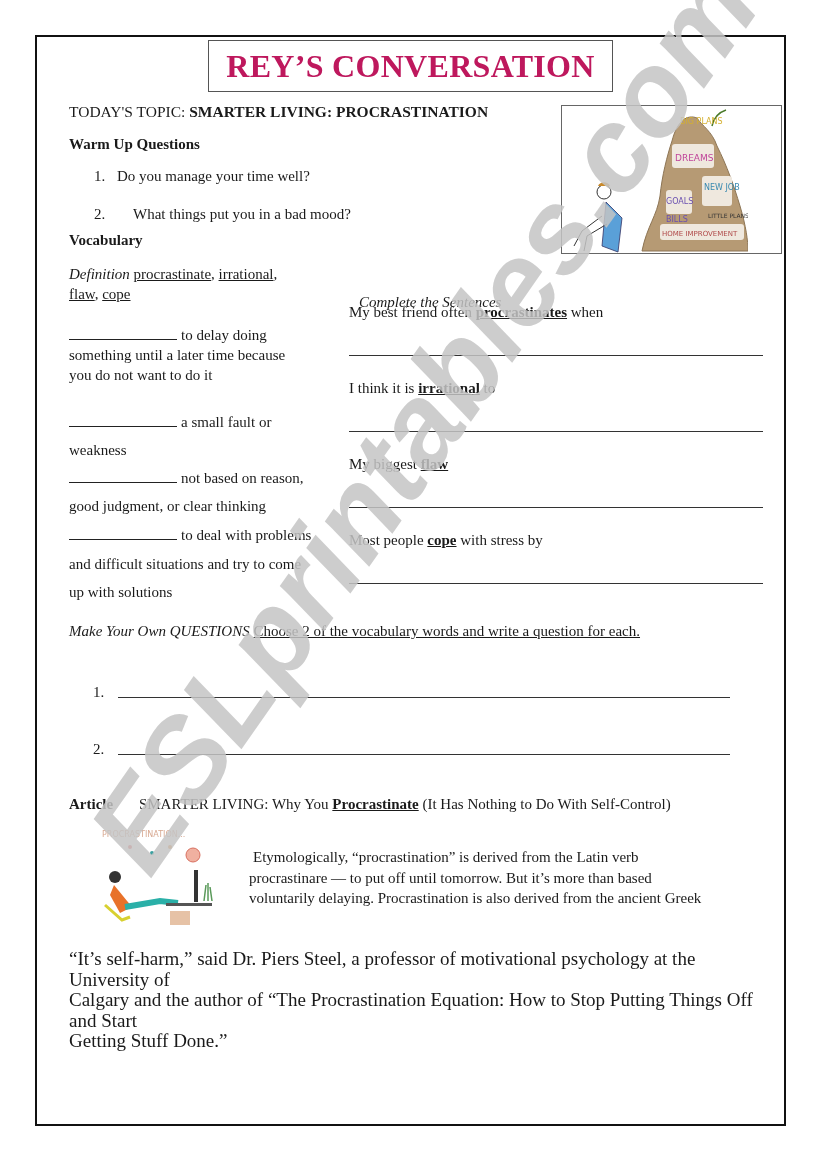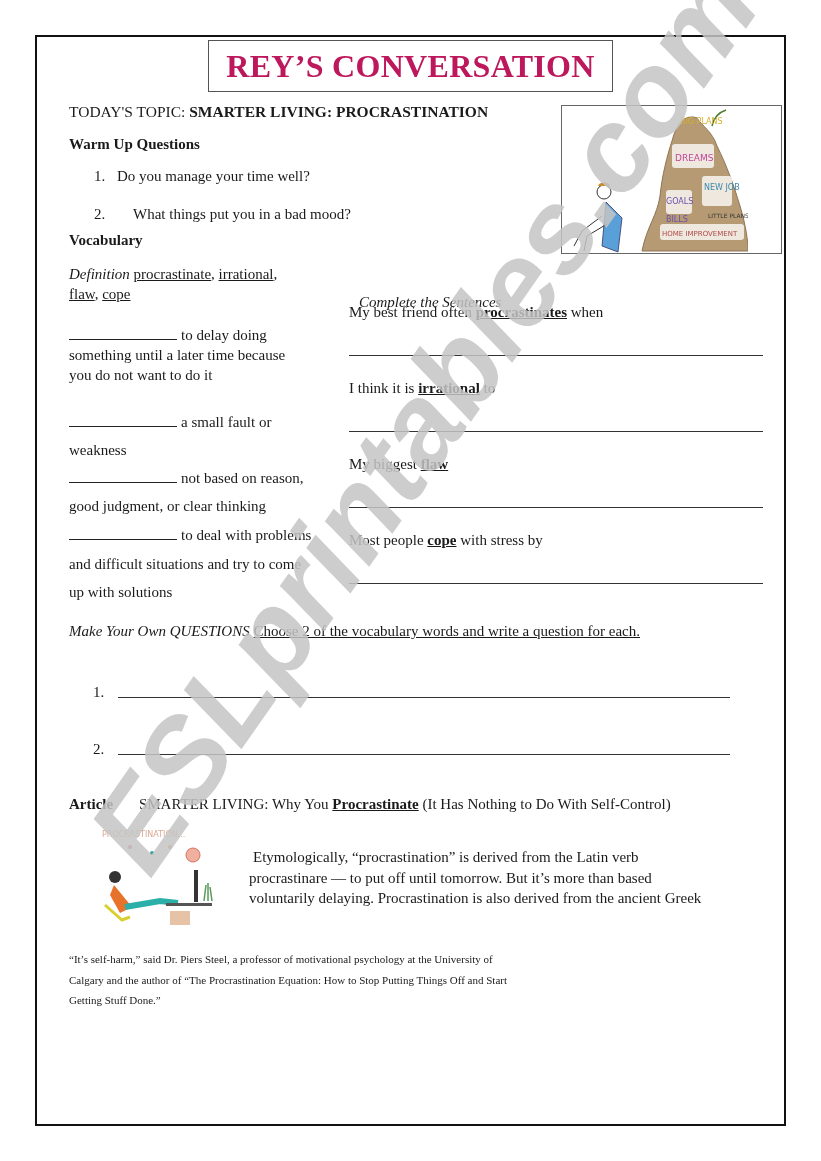--- a/index.html
+++ b/index.html
@@ -149,21 +149,21 @@
     <path d="M106,60 L104,76 M108,58 L108,76 M110,62 L112,76" stroke="#5a9a5a" stroke-width="1.5"></path>
   </svg>
 </div>
 
 <div class="abs t15" style="left:249px; top:847px; width:510px; line-height:20.5px;">
   <span style="padding-left:4px;">Etymologically, “procrastination” is derived from the Latin verb</span><br>
   <span>procrastinare — to put off until tomorrow. But it’s more than based</span><br>
   <span>voluntarily delaying. Procrastination is also derived from the ancient Greek</span><br>
 </div>
 
-<div class="abs t15" style="left:69px; top:949px; width:700px; font-size:11px; line-height:20.5px;">
+<div class="abs t15" style="left:69px; top:949px; width:700px; font-size:19px; line-height:20.5px;">
   <span>“It’s self-harm,” said Dr. Piers Steel, a professor of motivational psychology at the University of</span><br>
   <span>Calgary and the author of “The Procrastination Equation: How to Stop Putting Things Off and Start</span><br>
   <span>Getting Stuff Done.”</span>
 </div>
 
 <svg class="watermark" viewBox="0 0 821 1161">
   <text x="0" y="0" font-size="118" fill="#c4c4c4" fill-opacity="0.85" transform="translate(150,880) rotate(-55)">ESLprintables.com</text>
 </svg>
 
 </body></html>

